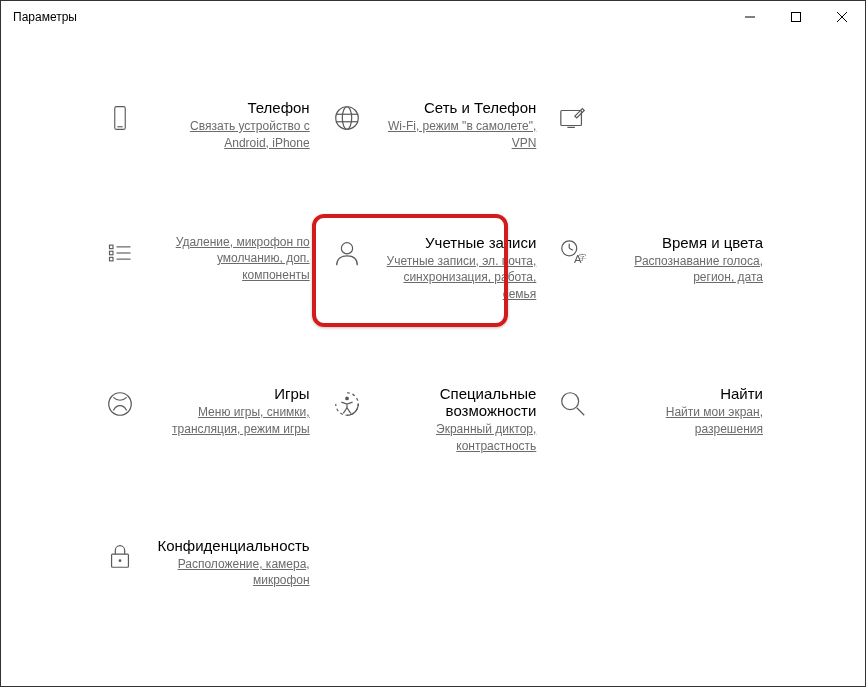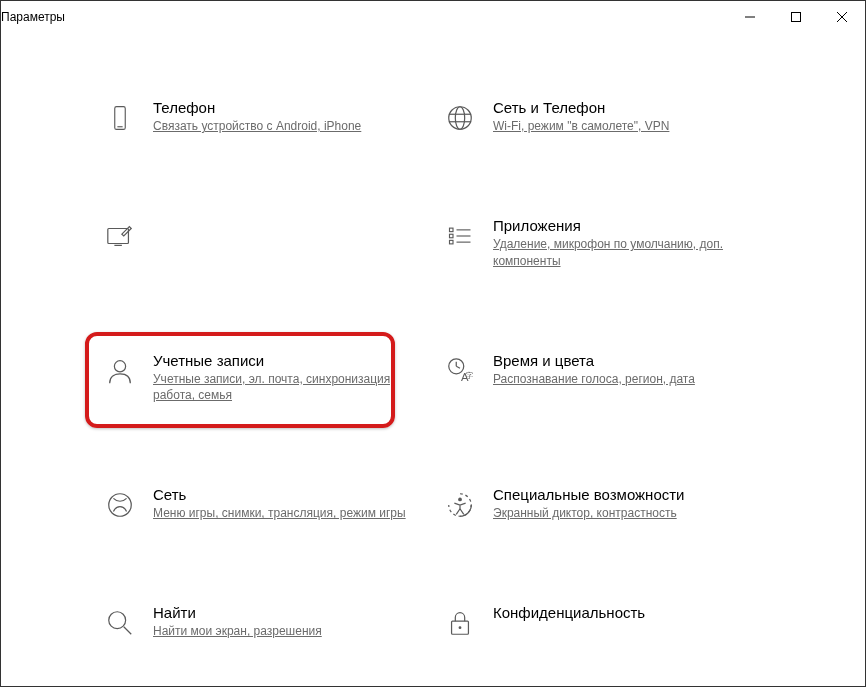--- a/index.html
+++ b/index.html
@@ -9,20 +9,21 @@
       width: 866px;
       height: 687px;
       overflow: hidden;
       border: 1px solid #333;
     }
     .titlebar {
       height: 32px;
       display: flex;
       align-items: center;
       justify-content: space-between;
+      padding-left: 12px;
     }
     .titlebar-title {
       font-size: 12px;
       color: #000;
     }
     .win-controls {
       display: flex;
       height: 100%;
     }
     .win-btn {
@@ -30,25 +31,26 @@
       height: 100%;
       display: flex;
       align-items: center;
       justify-content: center;
       cursor: pointer;
     }
     .win-btn svg { stroke: #000; }
     .content {
       padding: 60px 0 0 0;
       display: grid;
-      grid-template-columns: 1fr 1fr;
+      grid-template-columns: 1fr 1fr 1fr;
       column-gap: 0;
       row-gap: 70px;
       width: 680px;
       margin: 0 auto;
+      text-align: right;
     }
     .tile {
       display: flex;
       align-items: flex-start;
       padding: 6px 10px;
       cursor: pointer;
       position: relative;
     }
     .tile-icon {
       width: 34px;
@@ -163,21 +165,20 @@
       <svg width="28" height="28" viewBox="0 0 32 32">
           <rect x="4" y="7" width="4" height="4"></rect>
           <rect x="4" y="14" width="4" height="4"></rect>
           <rect x="4" y="21" width="4" height="4"></rect>
           <line x1="12" y1="9" x2="28" y2="9"></line>
           <line x1="12" y1="16" x2="28" y2="16"></line>
           <line x1="12" y1="23" x2="28" y2="23"></line>
         </svg>
     </div>
     <div class="tile-text">
-      <div class="tile-title">Приложения</div>
       <div class="tile-desc">Удаление, микрофон по умолчанию, доп. компоненты</div>
     </div>
   </div>
 
   <div class="tile">
     <div class="highlight"></div>
     <div class="tile-icon">
       <svg width="30" height="30" viewBox="0 0 32 32">
           <circle cx="16" cy="11" r="6"></circle>
           <path d="M5 29 C5 21 11 19 16 19 C21 19 27 21 27 29"></path>
@@ -207,21 +208,21 @@
 
   <div class="tile">
     <div class="tile-icon">
       <svg width="30" height="30" viewBox="0 0 32 32">
           <circle cx="16" cy="16" r="12"></circle>
           <path d="M9 9 C13 13 19 13 23 9"></path>
           <path d="M9 23 C12 16 20 16 23 23"></path>
         </svg>
     </div>
     <div class="tile-text">
-      <div class="tile-title">Сеть</div>
+      <div class="tile-title">Игры</div>
       <div class="tile-desc">Меню игры, снимки, трансляция, режим игры</div>
     </div>
   </div>
 
   <div class="tile">
     <div class="tile-icon">
       <svg width="30" height="30" viewBox="0 0 32 32">
           <path d="M16 4 A12 12 0 1 1 4 16" stroke-dasharray="3,3"></path>
           <path d="M28 16 A12 12 0 0 1 16 28"></path>
           <circle cx="16" cy="10" r="2" fill="#5a5a5a" stroke="none"></circle>
@@ -250,16 +251,17 @@
   <div class="tile">
     <div class="tile-icon">
       <svg width="30" height="30" viewBox="0 0 32 32">
           <rect x="7" y="14" width="18" height="14" rx="1"></rect>
           <path d="M11 14 V10 a5 5 0 0 1 10 0 V14"></path>
           <circle cx="16" cy="21" r="1.5" fill="#5a5a5a" stroke="none"></circle>
         </svg>
     </div>
     <div class="tile-text">
       <div class="tile-title">Конфиденциальность</div>
+      <div class="tile-desc">Расположение, камера, микрофон</div>
     </div>
   </div>
 
 </div>
 
 </body></html>

